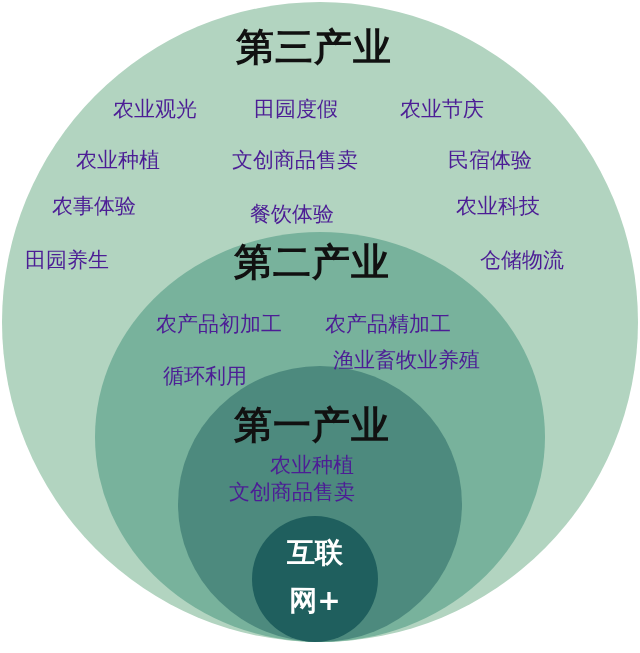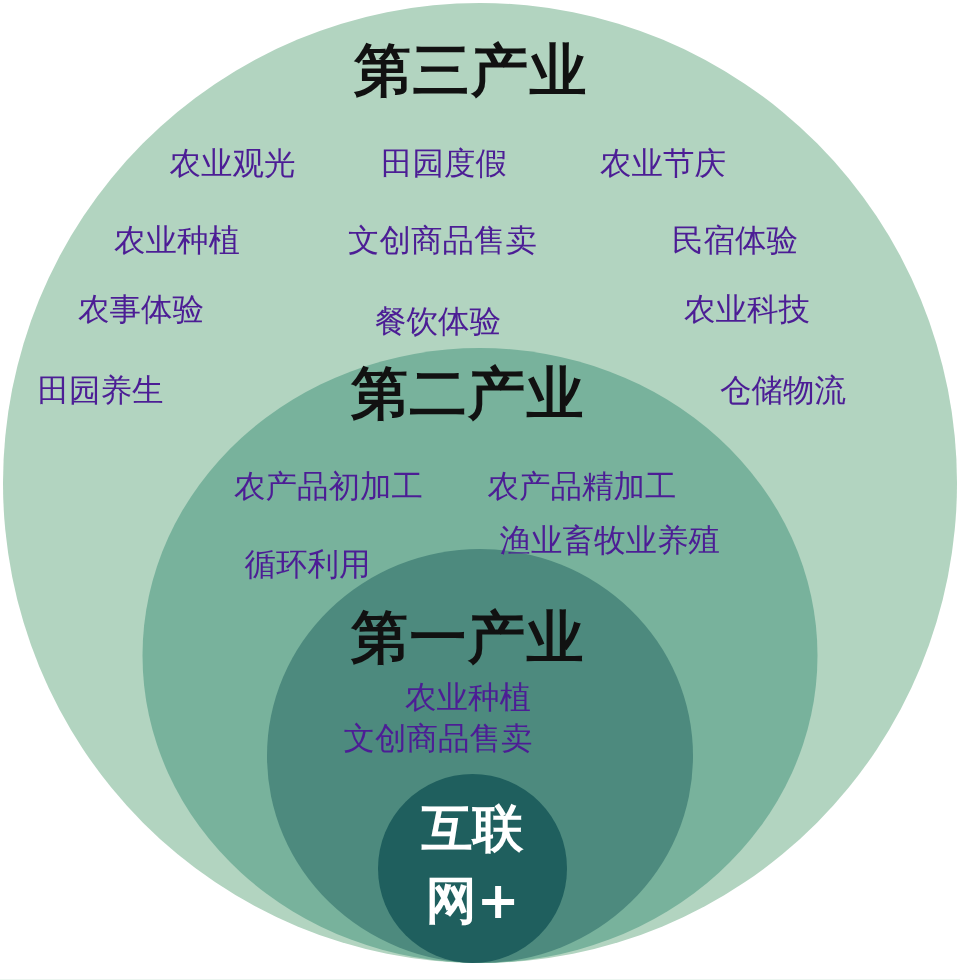--- a/index.html
+++ b/index.html
@@ -6,21 +6,21 @@
     body { width: 640px; height: 653px; position: relative; overflow: hidden;
            font-family: "DejaVu Sans", "Liberation Sans", sans-serif; }
     .circle { position: absolute; border-radius: 50%; }
     #c3 { left: 2px; top: 2px; width: 636px; height: 640px; background: #b2d4c0; }
     #c2 { left: 95px; top: 232px; width: 450px; height: 410px; background: #78b29c; }
     #c1 { left: 178px; top: 366px; width: 284px; height: 276px; background: #4d8a7e; }
     #c0 { left: 252px; top: 516px; width: 126px; height: 126px; background: #1f5f5e; }
     .title { position: absolute; font-weight: bold; font-size: 38px; color: #111;
              white-space: nowrap; letter-spacing: 1px; }
     .item { position: absolute; font-size: 21px; color: #4c1d95; white-space: nowrap; }
-    .core { position: absolute; color: #ffffff; font-weight: bold; font-size: 34px;
+    .core { position: absolute; color: #ffffff; font-weight: bold; font-size: 28px;
             text-align: center; line-height: 46px; }
   </style>
 </head>
 <body>
 
 <div class="circle" id="c3"></div>
 <div class="circle" id="c2"></div>
 <div class="circle" id="c1"></div>
 <div class="circle" id="c0"></div>
 

